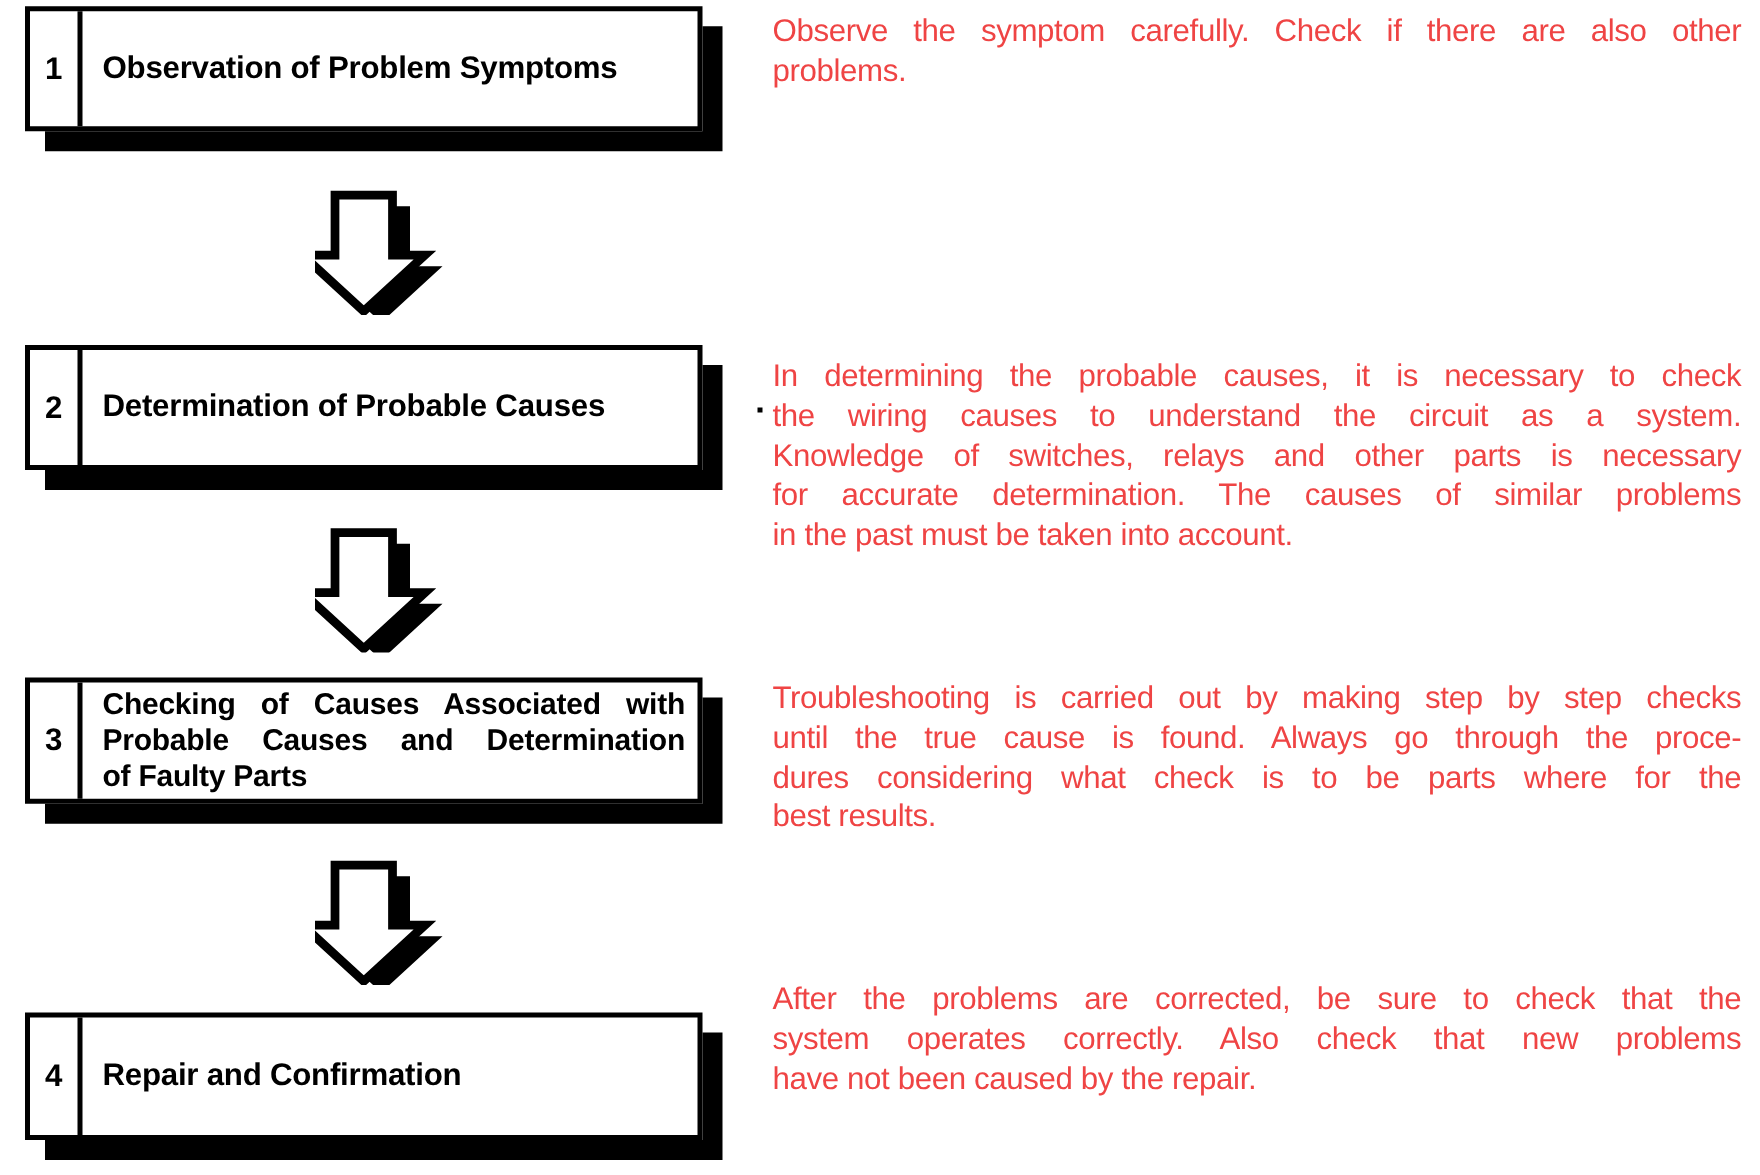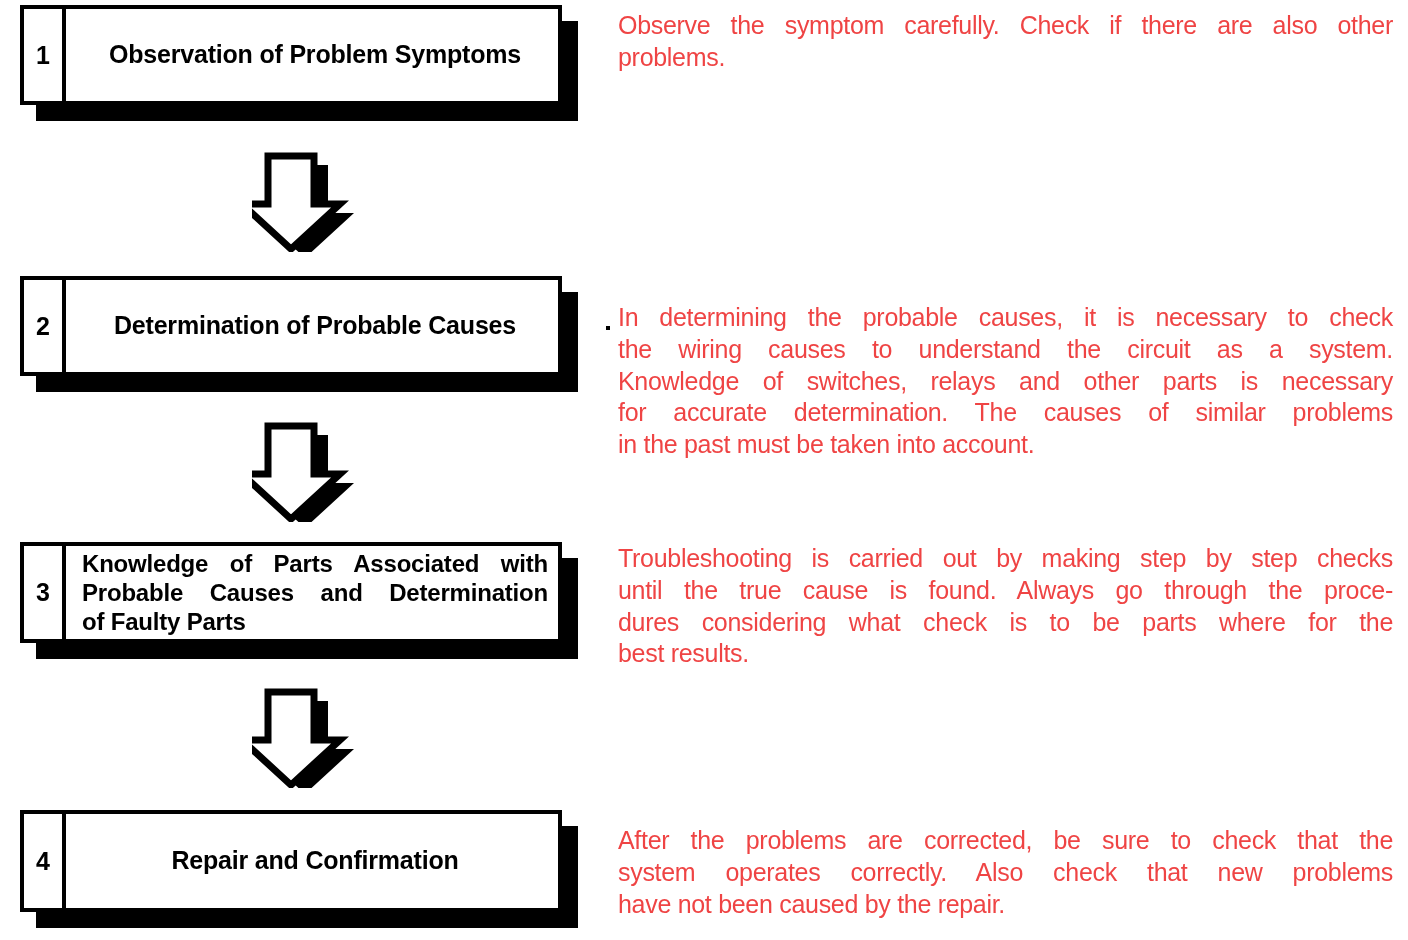--- a/index.html
+++ b/index.html
@@ -74,21 +74,20 @@
     letter-spacing: 0px;
   }
 
   .step-label-cell {
     flex: 1 1 auto;
     display: flex;
     align-items: center;
     padding-left: 16px;
     padding-right: 10px;
     box-sizing: border-box;
-    justify-content: center;
   }
 
   .step-label {
     font-size: 25px;
     font-weight: bold;
     line-height: 1.18;
     letter-spacing: -0.2px;
   }
 
   .step-label.justified {
@@ -184,21 +183,21 @@
         <div class="step-num-cell">
           <span class="step-num">2</span>
         </div>
         <div class="step-label-cell">
           <span class="step-label">Determination of Probable Causes</span>
         </div>
       </div>
     </div>
   </div>
 
-  <div class="desc" style="top:302px;">
+  <div class="desc" style="top:286px;">
     <span class="line">In determining the probable causes, it is necessary to check</span>
     <span class="line">the wiring causes to understand the circuit as a system.</span>
     <span class="line">Knowledge of switches, relays and other parts is necessary</span>
     <span class="line">for accurate determination. The causes of similar problems</span>
     <span class="line last-line">in the past must be taken into account.</span>
   </div>
 
   <div class="arrow-wrap" style="top:420px;">
     <svg width="104" height="102" viewBox="0 0 104 102" xmlns="http://www.w3.org/2000/svg">
       <polygon points="16,6 62,6 62,54 88,54 39,99 -10,54 16,54" transform="translate(14,9)" fill="#000000"></polygon>
@@ -208,21 +207,21 @@
 
   <div class="step-row" style="top:542px;">
     <div class="step-box-wrap">
       <div class="step-box-shadow" style="width:542px;height:101px;"></div>
       <div class="step-box" style="width:542px;height:101px;">
         <div class="step-num-cell">
           <span class="step-num">3</span>
         </div>
         <div class="step-label-cell">
           <span class="step-label justified">
-            <span>Knowledge of Parts Associated with</span>
+            <span>Checking of Causes Associated with</span>
             <span>Probable Causes and Determination</span>
             <span class="last-line">of Faulty Parts</span>
           </span>
         </div>
       </div>
     </div>
   </div>
 
   <div class="desc" style="top:543px;">
     <span class="line">Troubleshooting is carried out by making step by step checks</span>
@@ -245,21 +244,21 @@
         <div class="step-num-cell">
           <span class="step-num">4</span>
         </div>
         <div class="step-label-cell">
           <span class="step-label">Repair and Confirmation</span>
         </div>
       </div>
     </div>
   </div>
 
-  <div class="desc" style="top:825px;">
+  <div class="desc" style="top:784px;">
     <span class="line">After the problems are corrected, be sure to check that the</span>
     <span class="line">system operates correctly. Also check that new problems</span>
     <span class="line last-line">have not been caused by the repair.</span>
   </div>
 
   <div class="speck" style="left:606px;top:326px;width:4px;height:4px;"></div>
 
 </div>
 
 </body></html>

